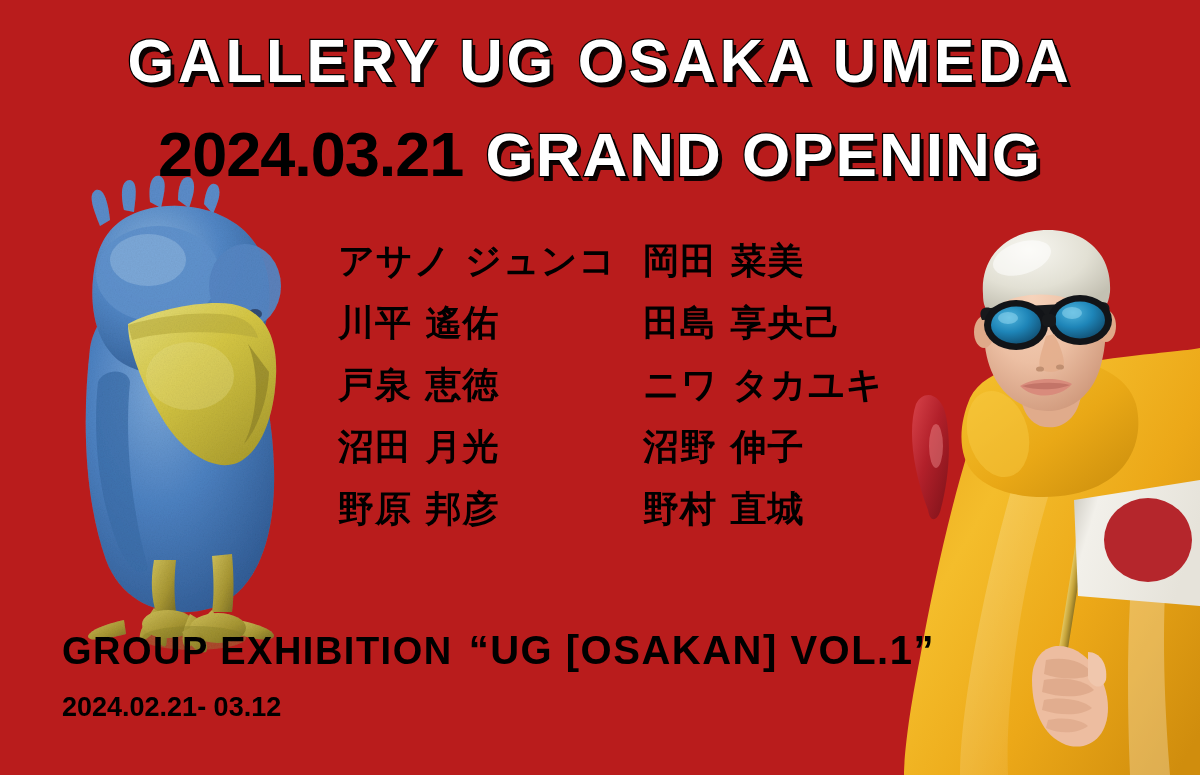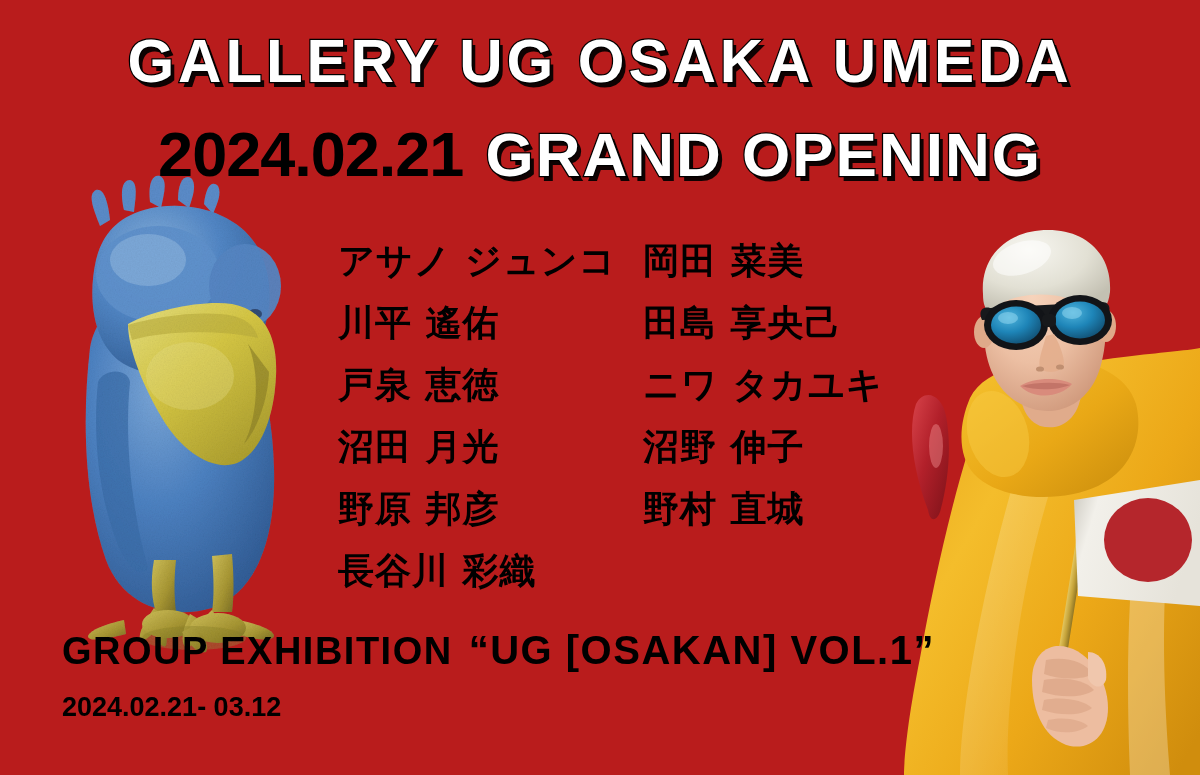--- a/index.html
+++ b/index.html
@@ -335,35 +335,34 @@
         <path d="M174,472 C192,468 214,472 222,480 C212,488 190,488 172,482 Z" fill="#dba687" opacity="0.7"></path>
         <path d="M178,492 C194,488 212,492 218,498 C208,506 188,506 176,500 Z" fill="#dba687" opacity="0.65"></path>
         <path d="M218,424 C230,424 238,436 236,452 C232,462 222,460 218,450 Z" fill="#f0c7ad"></path>
       </g>
     </svg>
   </div>
 
   <div class="headline line1">GALLERY UG OSAKA UMEDA</div>
 
   <div class="headline line2">
-    <span class="date-part">2024.02.21</span><span class="go-part">GRAND OPENING</span>
+    <span class="date-part">2024.03.21</span><span class="go-part">GRAND OPENING</span>
   </div>
 
   <div class="names">
     <div class="name-cell">アサノ ジュンコ</div>
     <div class="name-cell">岡田 菜美</div>
     <div class="name-cell">川平 遙佑</div>
     <div class="name-cell">田島 享央己</div>
     <div class="name-cell">戸泉 恵徳</div>
     <div class="name-cell">ニワ タカユキ</div>
     <div class="name-cell">沼田 月光</div>
     <div class="name-cell">沼野 伸子</div>
     <div class="name-cell">野原 邦彦</div>
     <div class="name-cell">野村 直城</div>
-    <div class="name-cell">長谷川 彩織</div>
   </div>
 
   <div class="footer-line exh-title">
     <span>GROUP EXHIBITION</span><span class="quote">“UG [OSAKAN] VOL.1”</span>
   </div>
 
   <div class="footer-line exh-dates">2024.02.21- 03.12</div>
 
 </div>
 

